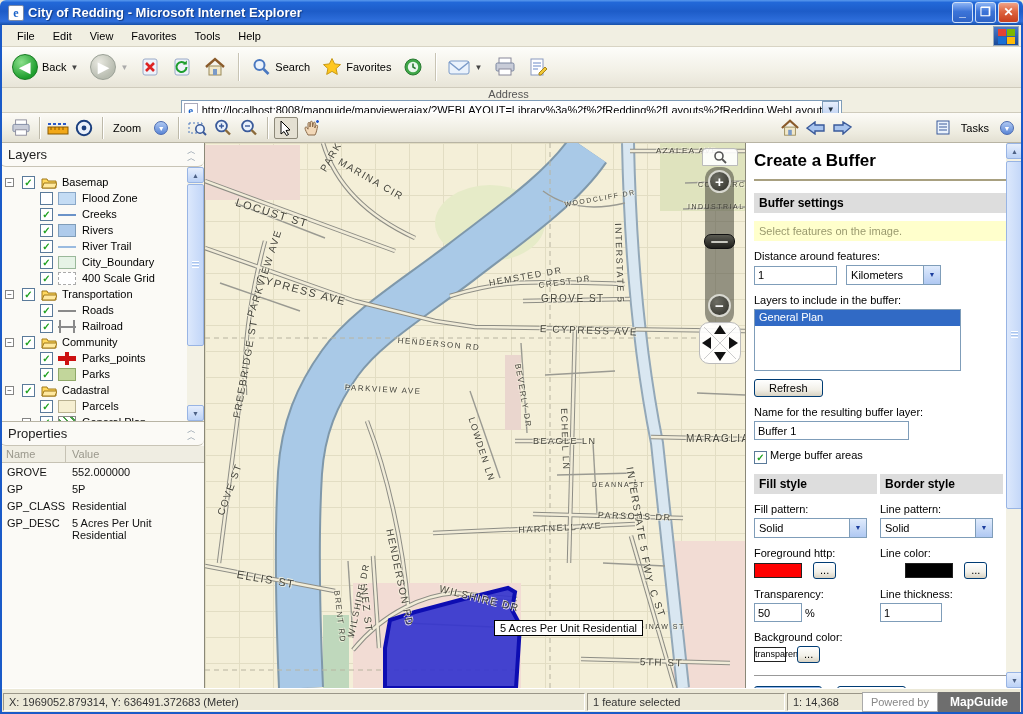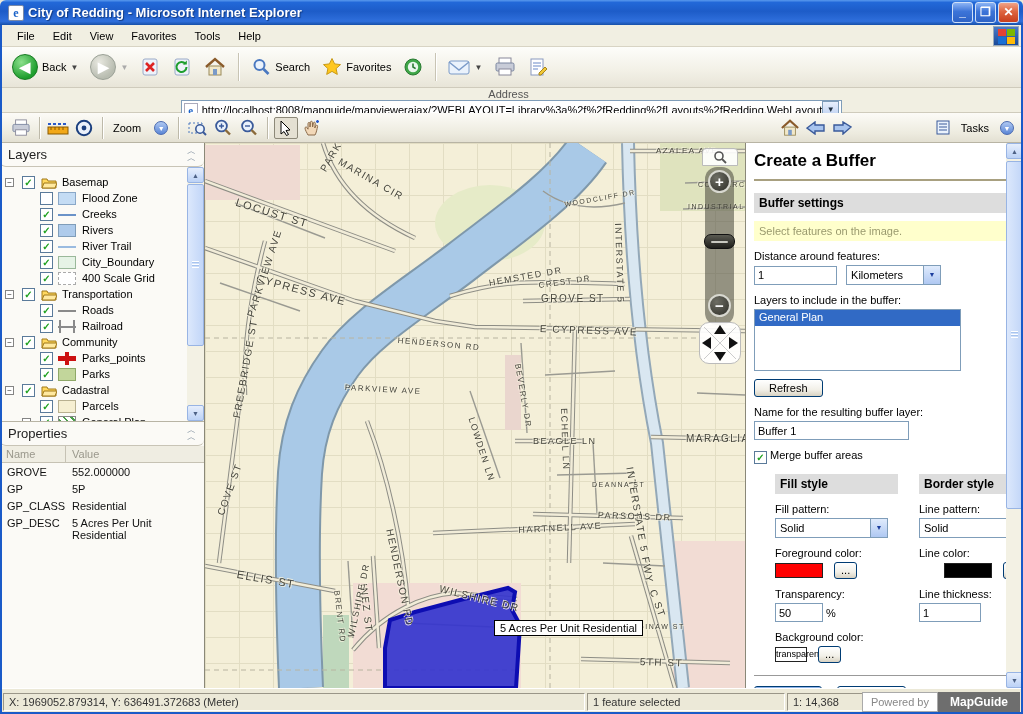--- a/index.html
+++ b/index.html
@@ -151,21 +151,21 @@
   .listbox{border:1px solid #7F9DB9;background:#fff;height:62px;overflow:hidden;}
   .listbox .opt{height:16px;padding:1px 4px;}
   .listbox .opt.sel{background:#316AC5;color:#fff;}
   .xpbtn{display:inline-block;border:1px solid #003C74;border-radius:3px;
     background:linear-gradient(180deg,#FFFFFF 0%,#F2F0E8 60%,#D8D2C2 100%);
     font-size:11px;padding:2px 14px;color:#000;}
   .xpbtn.focus{box-shadow:inset 0 0 0 1px #8FB4E8;}
   .cb2{display:inline-block;width:13px;height:13px;border:1px solid #5A7A9A;background:#fff;
     font-size:10px;line-height:12px;text-align:center;color:#1FA11F;font-weight:bold;vertical-align:-2px;}
   .stylegrid{display:flex;margin-top:10px;}
-  .stylecol{width:126px;margin-left:21px;}
+  .stylecol{width:126px;}
   .swatchbtn{width:48px;height:15px;border:1px solid #222;display:inline-block;vertical-align:middle;}
   .dots{padding:1px 6px 2px 6px;margin-left:8px;vertical-align:middle;}
   
   .statusbar{position:absolute;left:0;top:688px;width:1023px;height:26px;background:#ECE9D8;
     border-top:1px solid #fff;display:flex;align-items:center;padding:2px 3px;font-size:11px;color:#333;}
   .seg{height:18px;border:1px solid;border-color:#9A9688 #FFF #FFF #9A9688;background:#ECE9D8;
     padding:2px 5px;margin-right:2px;white-space:nowrap;overflow:hidden;}
   .brand{position:absolute;right:3px;top:3px;display:flex;height:20px;}
   .brand .pb{background:#fff;border:1px solid #AAA;color:#888;padding:3px 8px;font-size:11px;}
   .brand .mg{background:#6E6E6E;color:#fff;font-weight:bold;padding:3px 12px;font-size:12px;}
@@ -710,21 +710,21 @@
           <span>Merge buffer areas</span>
         </div>
         <div class="stylegrid">
           <div class="stylecol">
             <div class="tp-bar" style="width:123px">Fill style</div>
             <div class="tp-label">Fill pattern:</div>
             <span class="xpselect" style="width:113px">
               <span class="val">Solid</span>
               <span class="btn">▼</span>
             </span>
-            <div class="tp-label">Foreground color:</div>
+            <div class="tp-label">Foreground http:</div>
             <span class="swatchbtn" style="background: rgb(255, 0, 0);"></span>
             <span class="xpbtn dots">...</span>
             <div class="tp-label">Transparency:</div>
             <input class="tp-input" style="width: 48px;" value="50">
             <span>%</span>
             <div class="tp-label">Background color:</div>
             <span class="swatchbtn" style="width:32px;background:#fff;font-size:9px;line-height:13px;text-align:center">transparent</span>
             <span class="xpbtn dots">...</span>
           </div>
           <div class="stylecol">

